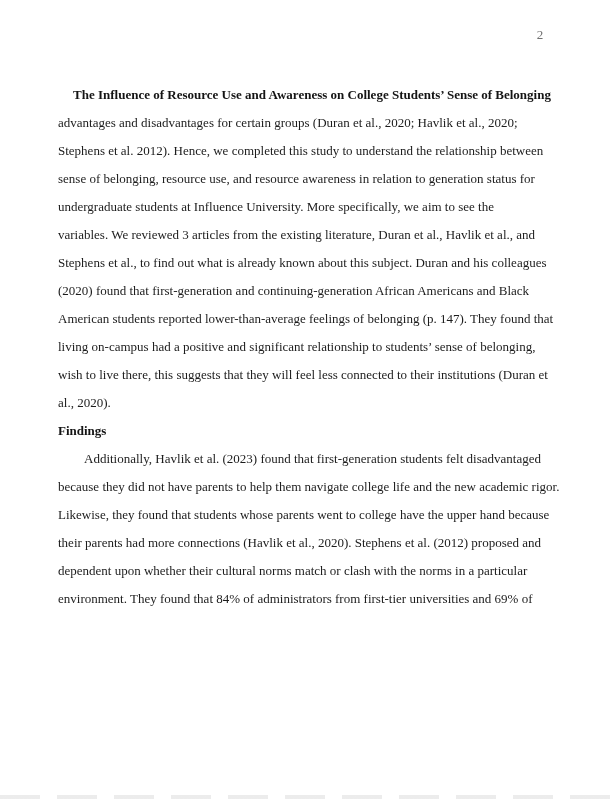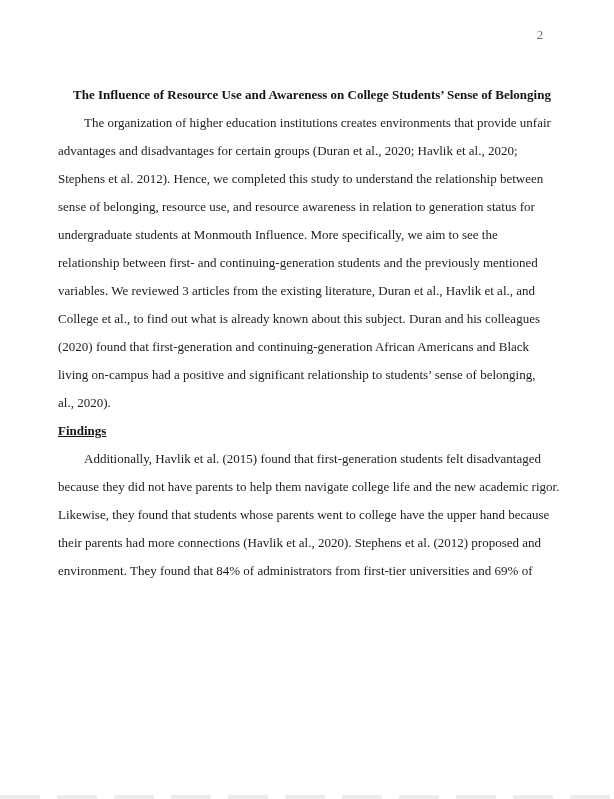--- a/index.html
+++ b/index.html
@@ -48,21 +48,20 @@
     font-size: 13px;
     white-space: nowrap;
     color: #1c1c1c;
   }
   .line.indent {
     padding-left: 26px;
   }
   .line.heading {
     font-weight: bold;
     color: #141414;
-    text-decoration: underline;
   }
   .page-edge {
     position: absolute;
     left: 0;
     bottom: 0;
     width: 614px;
     height: 4px;
     background: repeating-linear-gradient(
       90deg,
       #eaeaea 0px, #eaeaea 40px,
@@ -73,33 +72,34 @@
 </style>
 </head>
 <body>
 
 <div class="page">
   <div class="page-number">2</div>
 
   <h1 class="doc-title">The Influence of Resource Use and Awareness on College Students’ Sense of Belonging</h1>
 
   <div class="doc-body" id="doc-body">
-      <div class="line indent">The organization of higher education institutions creates environments that provide unfair</div>
       <div class="line ">advantages and disadvantages for certain groups (Duran et al., 2020; Havlik et al., 2020;</div>
       <div class="line ">Stephens et al. 2012). Hence, we completed this study to understand the relationship between</div>
       <div class="line ">sense of belonging, resource use, and resource awareness in relation to generation status for</div>
-      <div class="line ">undergraduate students at Monmouth Influence. More specifically, we aim to see the</div>
-      <div class="line ">relationship between first- and continuing-generation students and the previously mentioned</div>
+      <div class="line ">undergraduate students at Influence University. More specifically, we aim to see the</div>
       <div class="line ">variables. We reviewed 3 articles from the existing literature, Duran et al., Havlik et al., and</div>
-      <div class="line ">College et al., to find out what is already known about this subject. Duran and his colleagues</div>
+      <div class="line ">Stephens et al., to find out what is already known about this subject. Duran and his colleagues</div>
       <div class="line ">(2020) found that first-generation and continuing-generation African Americans and Black</div>
+      <div class="line ">American students reported lower-than-average feelings of belonging (p. 147). They found that</div>
       <div class="line ">living on-campus had a positive and significant relationship to students’ sense of belonging,</div>
+      <div class="line ">wish to live there, this suggests that they will feel less connected to their institutions (Duran et</div>
       <div class="line ">al., 2020).</div>
       <div class="line heading">Findings</div>
-      <div class="line indent">Additionally, Havlik et al. (2015) found that first-generation students felt disadvantaged</div>
+      <div class="line indent">Additionally, Havlik et al. (2023) found that first-generation students felt disadvantaged</div>
       <div class="line ">because they did not have parents to help them navigate college life and the new academic rigor.</div>
       <div class="line ">Likewise, they found that students whose parents went to college have the upper hand because</div>
       <div class="line ">their parents had more connections (Havlik et al., 2020). Stephens et al. (2012) proposed and</div>
+      <div class="line ">dependent upon whether their cultural norms match or clash with the norms in a particular</div>
       <div class="line ">environment. They found that 84% of administrators from first-tier universities and 69% of</div>
     </div>
 
   <div class="page-edge"></div>
 </div>
 
 </body></html>

